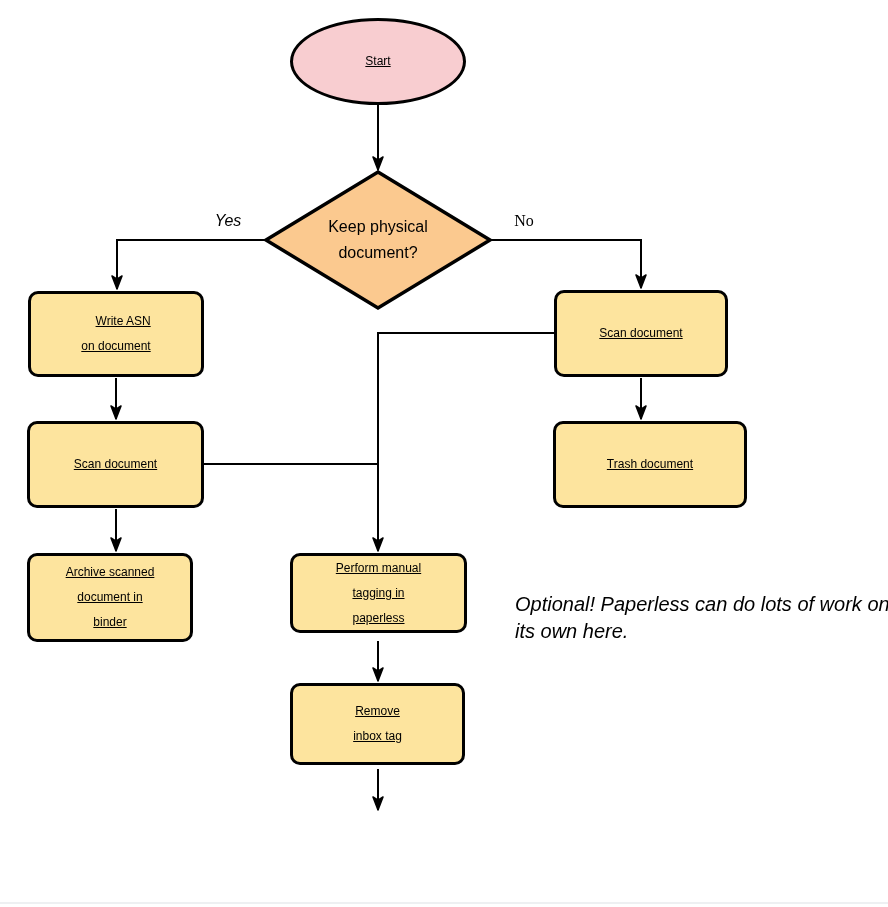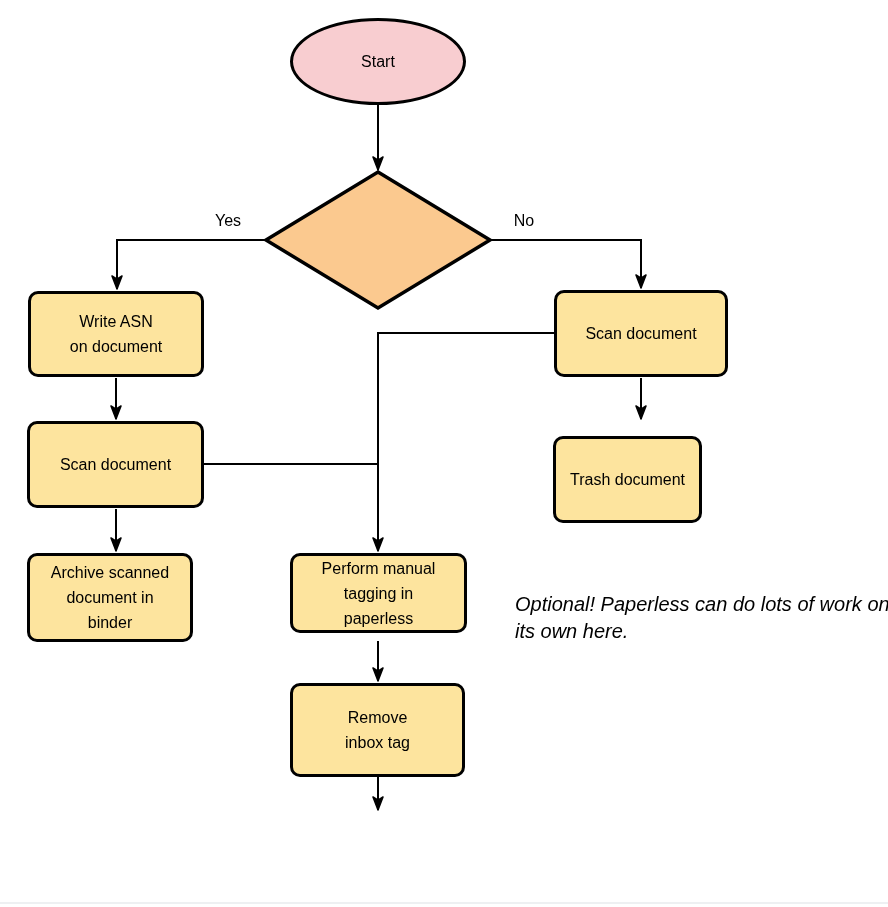--- a/index.html
+++ b/index.html
@@ -21,47 +21,47 @@
     stroke-linejoin: miter;
   }
 
   .node {
     position: absolute;
     box-sizing: border-box;
     border: 3px solid var(--stroke, #000);
     display: flex; align-items: center; justify-content: center;
     text-align: center;
     white-space: pre-line;
-    font-size: 16px; line-height: 25px;
+    font-size: 12px; line-height: 25px; text-decoration: underline;
   }
   .process { background: var(--process-fill, #fde49e); border-radius: 10px; }
   .terminal { background: var(--terminal-fill, #f8cdd0); border-radius: 50%; }
 
   .n-start   { left: 290px; top: 18px;  width: 176px; height: 87px; }
-  .n-write   { left: 28px;  top: 291px; width: 176px; height: 86px; }
+  .n-write   { left: 28px;  top: 291px; width: 176px; height: 86px; text-align: right; }
   .n-scan-l  { left: 27px;  top: 421px; width: 177px; height: 87px; }
   .n-archive { left: 27px;  top: 553px; width: 166px; height: 89px; }
   .n-scan-r  { left: 554px; top: 290px; width: 174px; height: 87px; }
-  .n-trash   { left: 553px; top: 436px; width: 149px; height: 87px; }
+  .n-trash   { left: 553px; top: 421px; width: 194px; height: 87px; }
   .n-tag     { left: 290px; top: 553px; width: 177px; height: 80px; }
-  .n-remove  { left: 290px; top: 683px; width: 175px; height: 94px; }
+  .n-remove  { left: 290px; top: 683px; width: 175px; height: 82px; }
   .n-end     { left: 289px; top: 812px; width: 180px; height: 82px; }
 
   .decision-label {
     position: absolute; left: 288px; top: 214px; width: 180px;
     text-align: center; white-space: pre-line;
     font-size: 16px; line-height: 26px;
   }
 
   .edge-label {
     position: absolute; width: 50px; text-align: center;
     font-size: 16px; line-height: 20px;
   }
-  .lbl-yes { left: 203px; top: 211px; }
-  .lbl-no  { left: 499px; top: 211px; }
+  .lbl-yes { left: 203px; top: 211px; font-style: italic; }
+  .lbl-no  { left: 499px; top: 211px; font-family: Liberation Serif, serif; }
 
   .annotation {
     position: absolute; left: 472px; top: 591px; width: 416px;
     font-size: 20px; font-style: italic; line-height: 27px;
     white-space: pre-line;
     margin-left: 43px;
   }
 
   .bottom-divider {
     position: absolute; left: 0; top: 902px; width: 888px; height: 2px;
@@ -89,20 +89,22 @@
     <polyline class="edge" points="554,333 378,333 378,551" marker-end="url(#arrowhead)"></polyline>
     <polyline class="edge" points="204,464 378,464"></polyline>
     <polyline class="edge" points="378,641 378,681" marker-end="url(#arrowhead)"></polyline>
     <polyline class="edge" points="378,769 378,810" marker-end="url(#arrowhead)"></polyline>
 
     <polygon class="decision-shape" points="378,172 490,240 378,308 266,240"></polygon>
   </svg>
 
   <div class="node terminal n-start">Start</div>
 
+  <div class="decision-label">Keep physical
+document?</div>
 
   <div class="edge-label lbl-yes">Yes</div>
   <div class="edge-label lbl-no">No</div>
 
   <div class="node process n-write">Write ASN
 on document</div>
   <div class="node process n-scan-l">Scan document</div>
   <div class="node process n-archive">Archive scanned
 document in
 binder</div>

